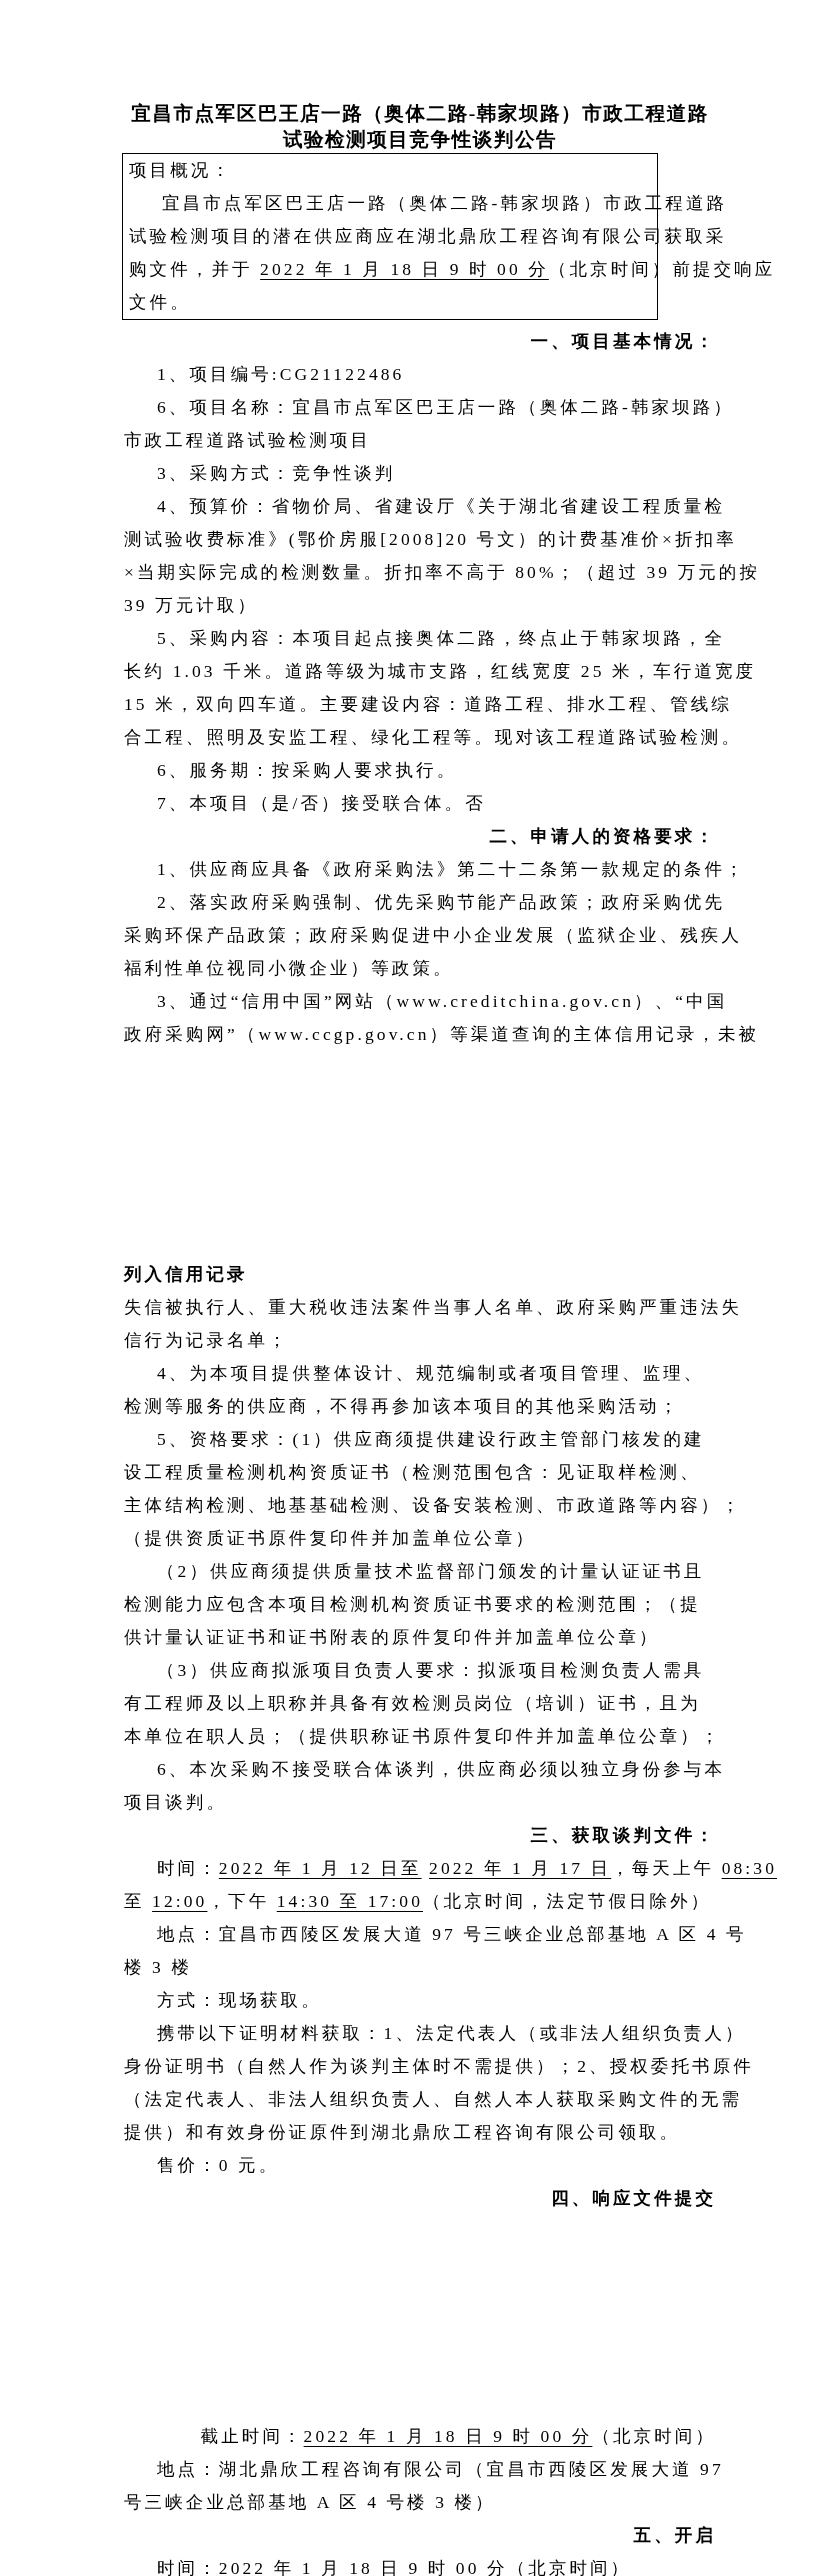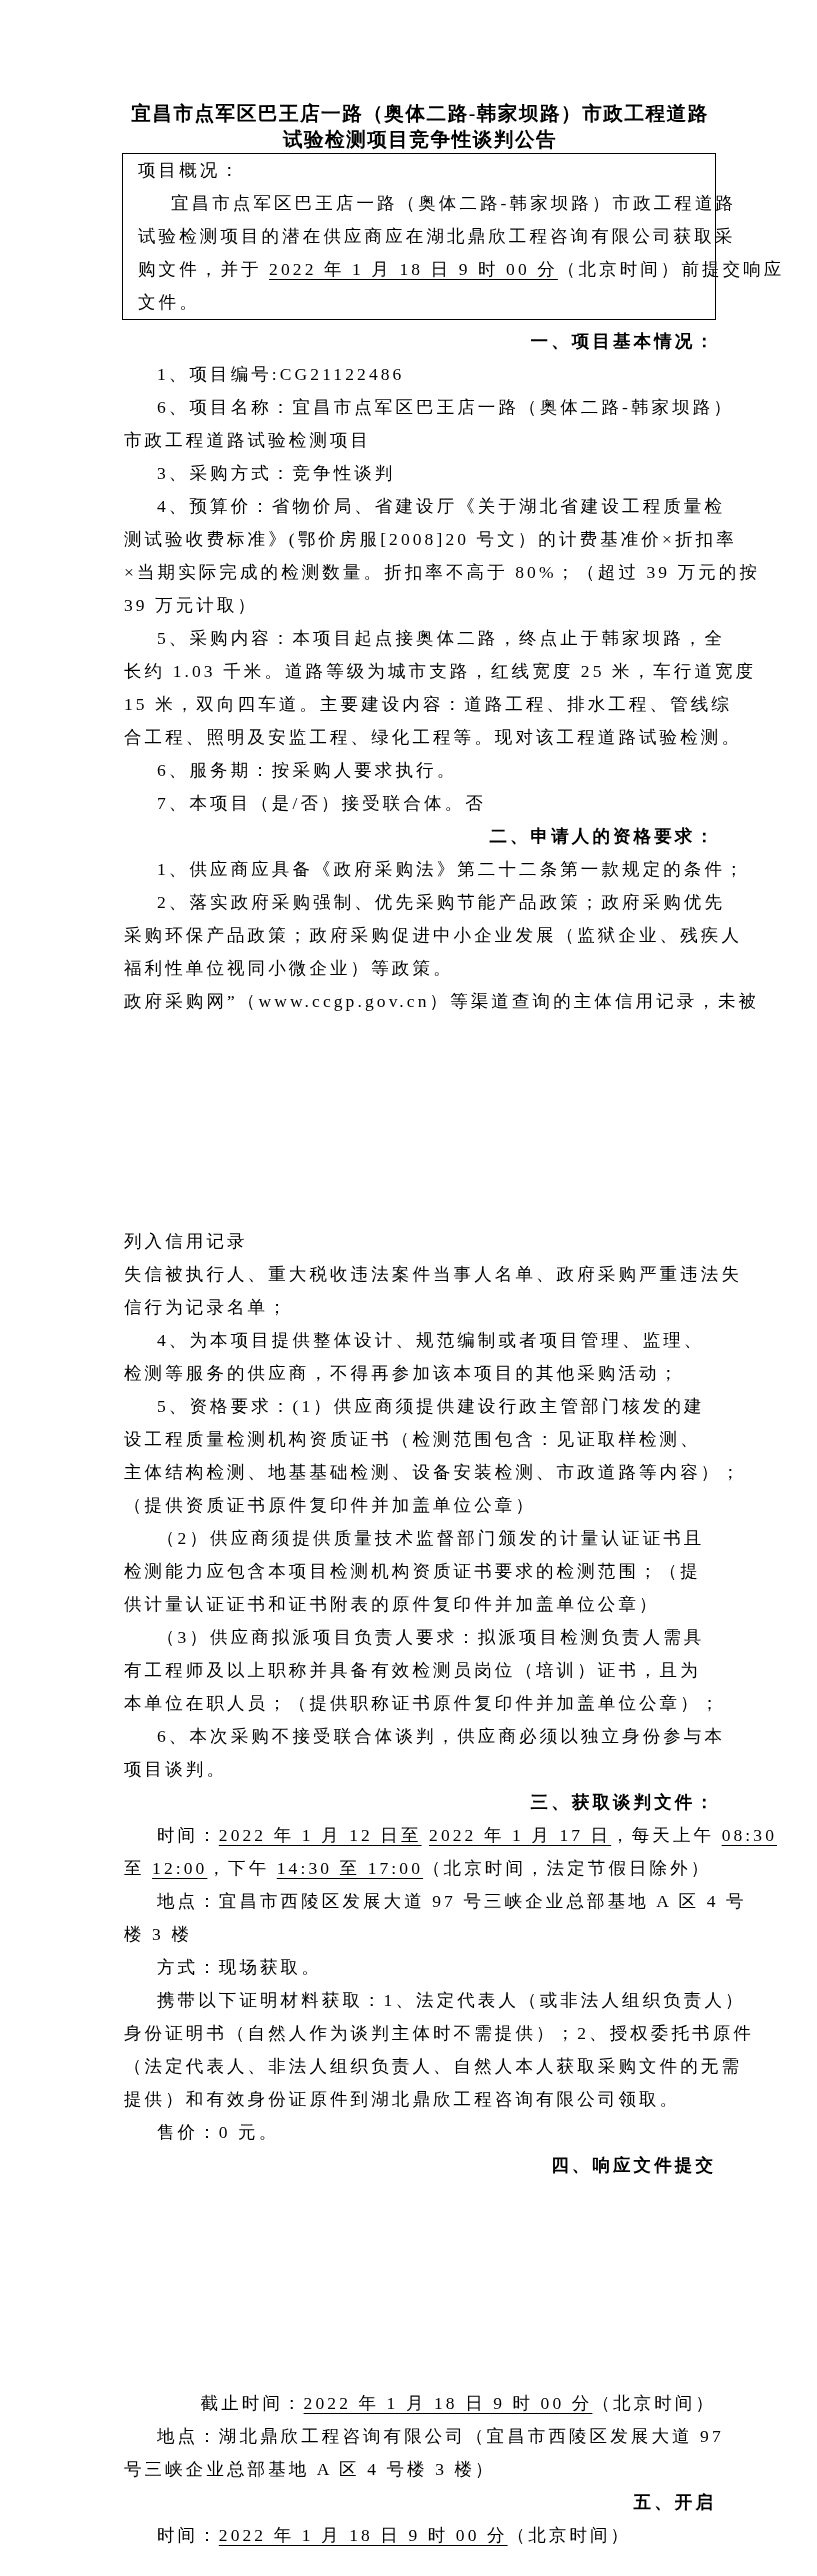--- a/index.html
+++ b/index.html
@@ -17,23 +17,23 @@
     text-align:center;
   }
   .title-line{
     font-size:19.6px;font-weight:bold;
     line-height:26px;letter-spacing:1.5px;
     white-space:pre;
   }
   
   .overview-box{
     box-sizing:border-box;
-    margin-left:122px;width:594px;
+    margin-left:122px;width:536px;
     border:1.5px solid #000;
-    padding:0 15px;
+    padding:0 6px;
     background:#fff;
   }
   
   .ln{
     margin-left:0;
     padding-left:0;
     height:33px;line-height:33px;
     font-size:17.5px;letter-spacing:3.1px;
     white-space:pre;
   }
@@ -79,22 +79,23 @@
       <div class="ln"><span>长约 1.03 千米。道路等级为城市支路，红线宽度 25 米，车行道宽度</span></div>
       <div class="ln"><span>15 米，双向四车道。主要建设内容：道路工程、排水工程、管线综</span></div>
       <div class="ln"><span>合工程、照明及安监工程、绿化工程等。现对该工程道路试验检测。</span></div>
       <div class="ln in"><span>6、服务期：按采购人要求执行。</span></div>
       <div class="ln in"><span>7、本项目（是/否）接受联合体。否</span></div>
       <div class="ln h"><span>二、申请人的资格要求：</span></div>
       <div class="ln in"><span>1、供应商应具备《政府采购法》第二十二条第一款规定的条件；</span></div>
       <div class="ln in"><span>2、落实政府采购强制、优先采购节能产品政策；政府采购优先</span></div>
       <div class="ln"><span>采购环保产品政策；政府采购促进中小企业发展（监狱企业、残疾人</span></div>
       <div class="ln"><span>福利性单位视同小微企业）等政策。</span></div>
+      <div class="ln in"><span>3、通过“信用中国”网站（www.creditchina.gov.cn）、“中国</span></div>
       <div class="ln"><span>政府采购网”（www.ccgp.gov.cn）等渠道查询的主体信用记录，未被</span></div>
-      <div class="ln" style="margin-top: 207px;"><span>列入信用记录</span></div>
+      <div class="ln" style="margin-top: 207px; font-weight: bold;"><span>列入信用记录</span></div>
       <div class="ln"><span>失信被执行人、重大税收违法案件当事人名单、政府采购严重违法失</span></div>
       <div class="ln"><span>信行为记录名单；</span></div>
       <div class="ln in"><span>4、为本项目提供整体设计、规范编制或者项目管理、监理、</span></div>
       <div class="ln"><span>检测等服务的供应商，不得再参加该本项目的其他采购活动；</span></div>
       <div class="ln in"><span>5、资格要求：(1）供应商须提供建设行政主管部门核发的建</span></div>
       <div class="ln"><span>设工程质量检测机构资质证书（检测范围包含：见证取样检测、</span></div>
       <div class="ln"><span>主体结构检测、地基基础检测、设备安装检测、市政道路等内容）；</span></div>
       <div class="ln"><span>（提供资质证书原件复印件并加盖单位公章）</span></div>
       <div class="ln in"><span>（2）供应商须提供质量技术监督部门颁发的计量认证证书且</span></div>
       <div class="ln"><span>检测能力应包含本项目检测机构资质证书要求的检测范围；（提</span></div>

